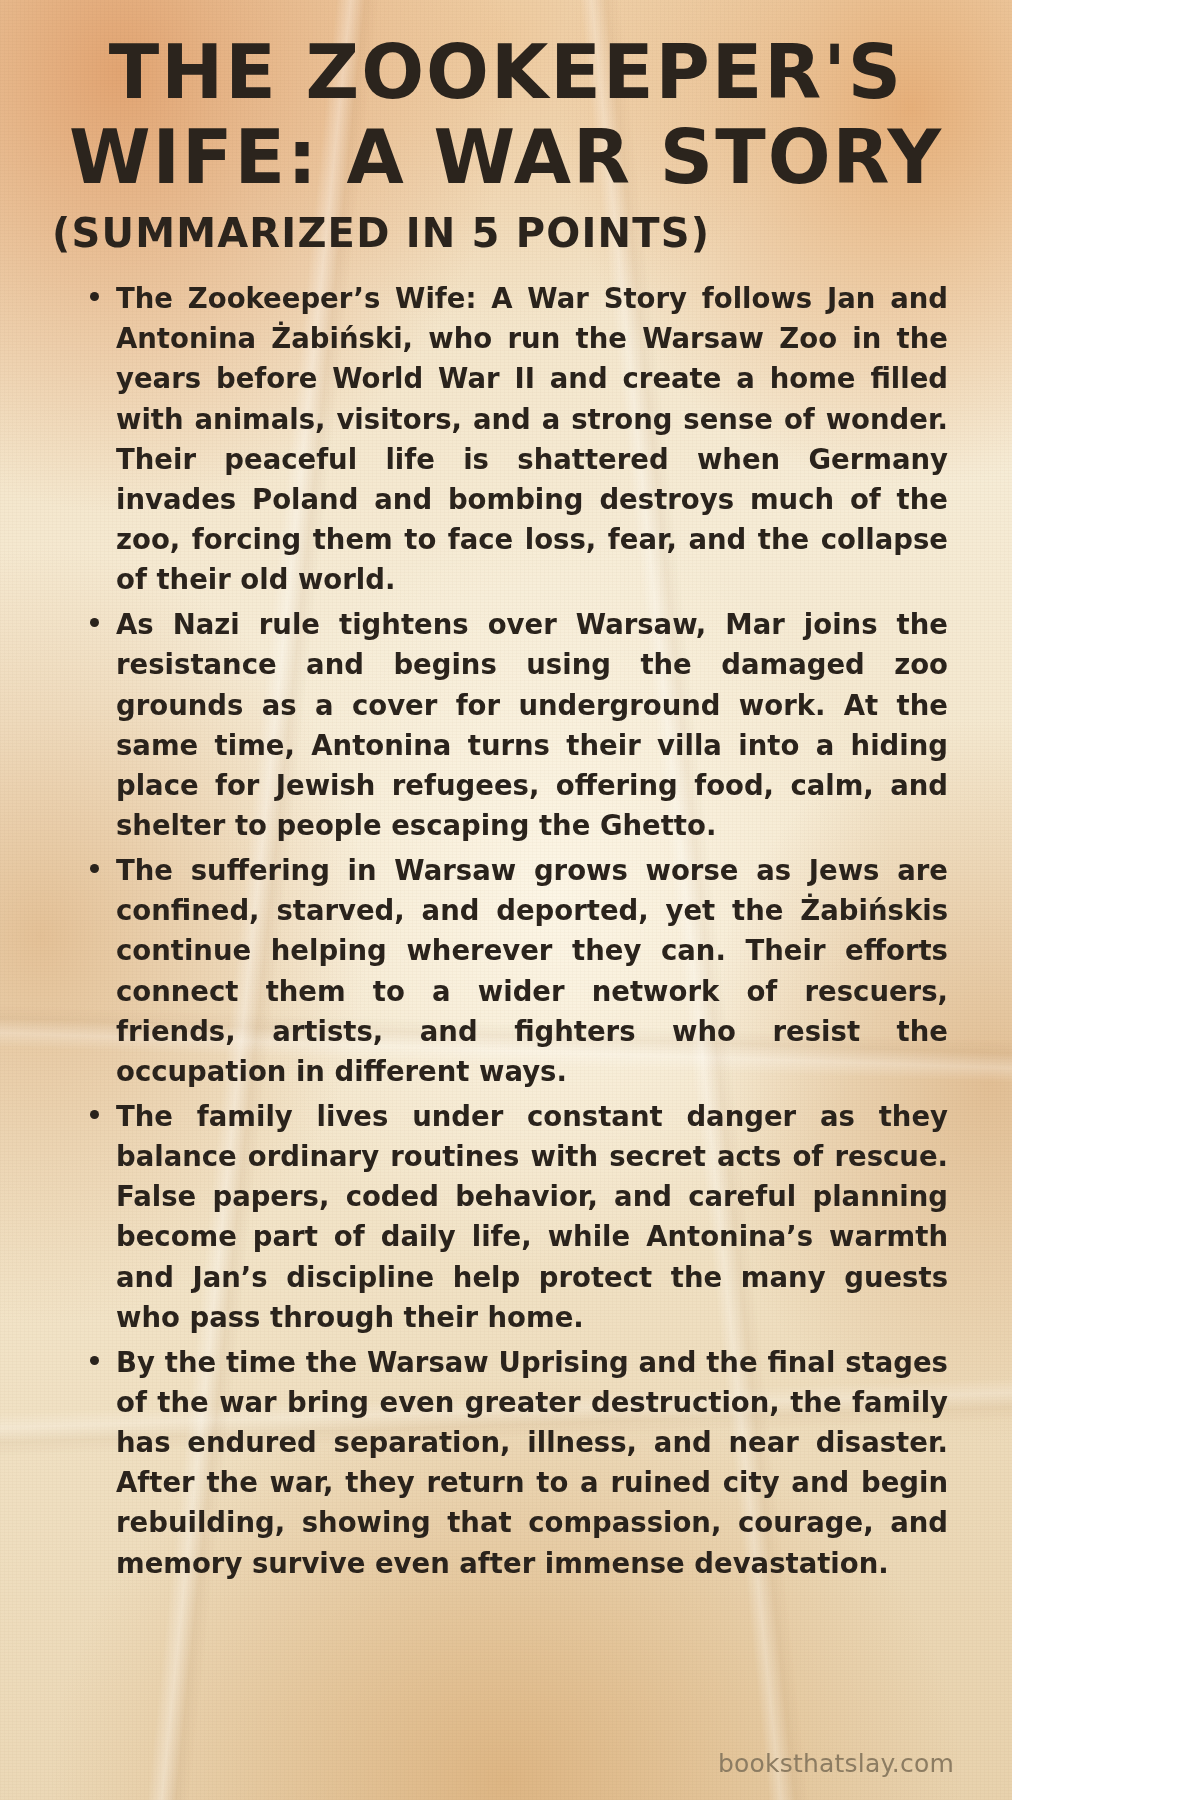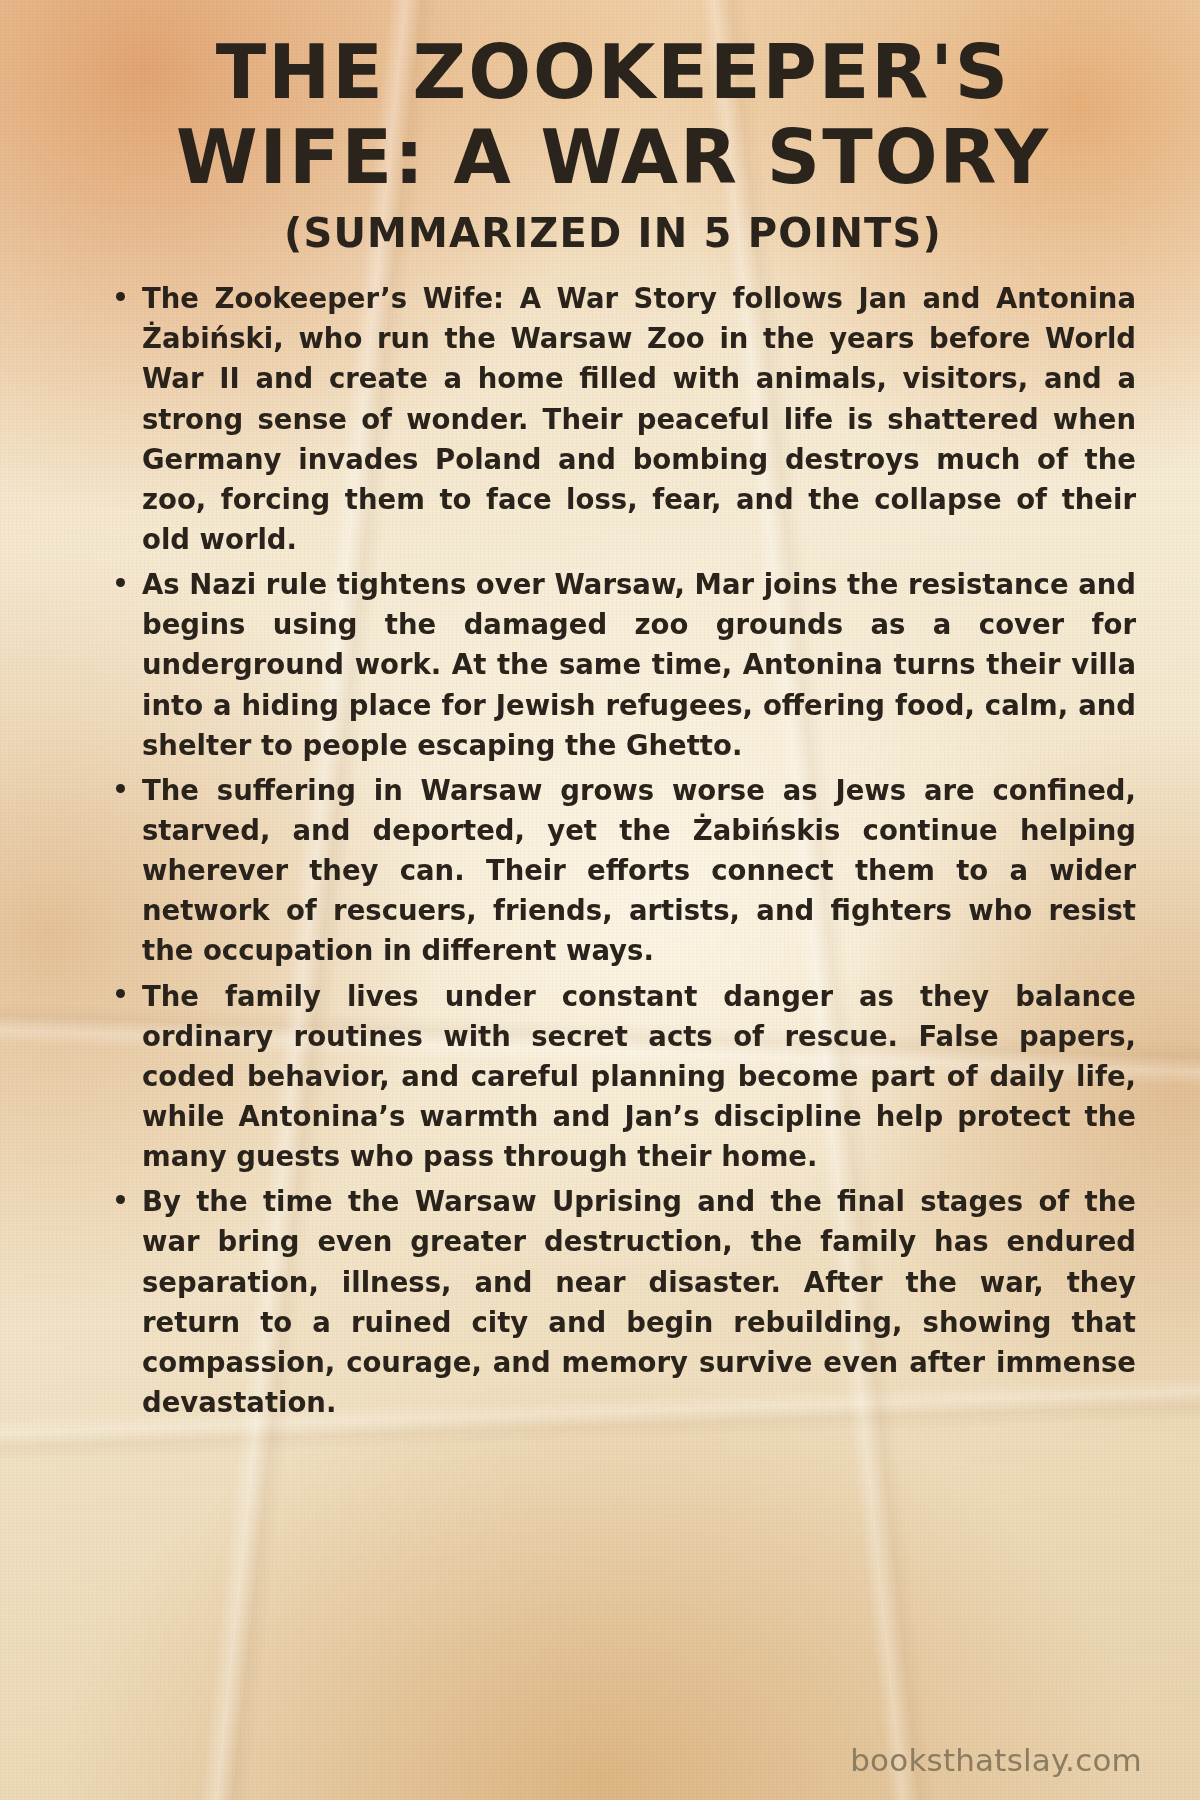--- a/index.html
+++ b/index.html
@@ -8,35 +8,34 @@
   }
   body {
     width: 1200px;
     height: 1800px;
     font-family: "DejaVu Sans", sans-serif;
     overflow: hidden;
   }
 
   #page {
     position: relative;
-    width: 1200px;
+    width: 1012px;
     height: 1800px;
     box-sizing: border-box;
     background-color: #efdfc2;
     background-image:
       radial-gradient(ellipse 55% 35% at 12% 4%, rgba(222,150,95,0.80) 0%, rgba(222,150,95,0.0) 70%),
       radial-gradient(ellipse 50% 30% at 90% 6%, rgba(226,158,96,0.75) 0%, rgba(226,158,96,0.0) 70%),
       radial-gradient(ellipse 40% 22% at 50% 2%, rgba(236,190,140,0.65) 0%, rgba(236,190,140,0.0) 75%),
       radial-gradient(ellipse 45% 30% at 4% 52%, rgba(214,160,104,0.55) 0%, rgba(214,160,104,0.0) 72%),
       radial-gradient(ellipse 40% 28% at 98% 60%, rgba(210,155,100,0.50) 0%, rgba(210,155,100,0.0) 72%),
       radial-gradient(ellipse 60% 30% at 50% 99%, rgba(216,168,112,0.70) 0%, rgba(216,168,112,0.0) 75%),
       radial-gradient(ellipse 48% 30% at 55% 50%, rgba(253,247,232,0.92) 0%, rgba(253,247,232,0.0) 70%),
       linear-gradient(165deg, #f0dcba 0%, #f6ecd6 35%, #f2e4c8 62%, #e8d2ad 100%);
     overflow: hidden;
-    padding-left: 26px;
   }
 
   
   #page::before {
     content: "";
     position: absolute;
     inset: 0;
     pointer-events: none;
     background-image:
       repeating-linear-gradient(0deg, rgba(120,85,50,0.030) 0px, rgba(120,85,50,0.030) 1px, rgba(255,255,255,0) 1px, rgba(255,255,255,0) 3px),
@@ -70,21 +69,20 @@
     font-size: 74px;
     line-height: 1.15;
     letter-spacing: 2.0px;
     color: #2b241d;
     text-transform: uppercase;
     margin: 0 0 6px 0;
     padding: 0 6px;
   }
 
   .subtitle {
-    text-align: center;
     font-family: "DejaVu Sans", sans-serif;
     font-weight: bold;
     font-size: 40px;
     letter-spacing: 1.2px;
     color: #2b241d;
     text-transform: uppercase;
     margin: 10px 0 22px 0;
   }
 
   ul.points {
@@ -114,21 +112,21 @@
     border-radius: 50%;
     background: #2a231c;
   }
 
   .footer {
     position: absolute;
     right: 58px;
     bottom: 22px;
     z-index: 4;
     font-family: "DejaVu Sans", sans-serif;
-    font-size: 31px;
+    font-size: 25px;
     color: #8c7c62;
     letter-spacing: 0.2px;
     text-align: center;
   }
 </style>
 </head>
 <body>
 
 <div id="page">
 

